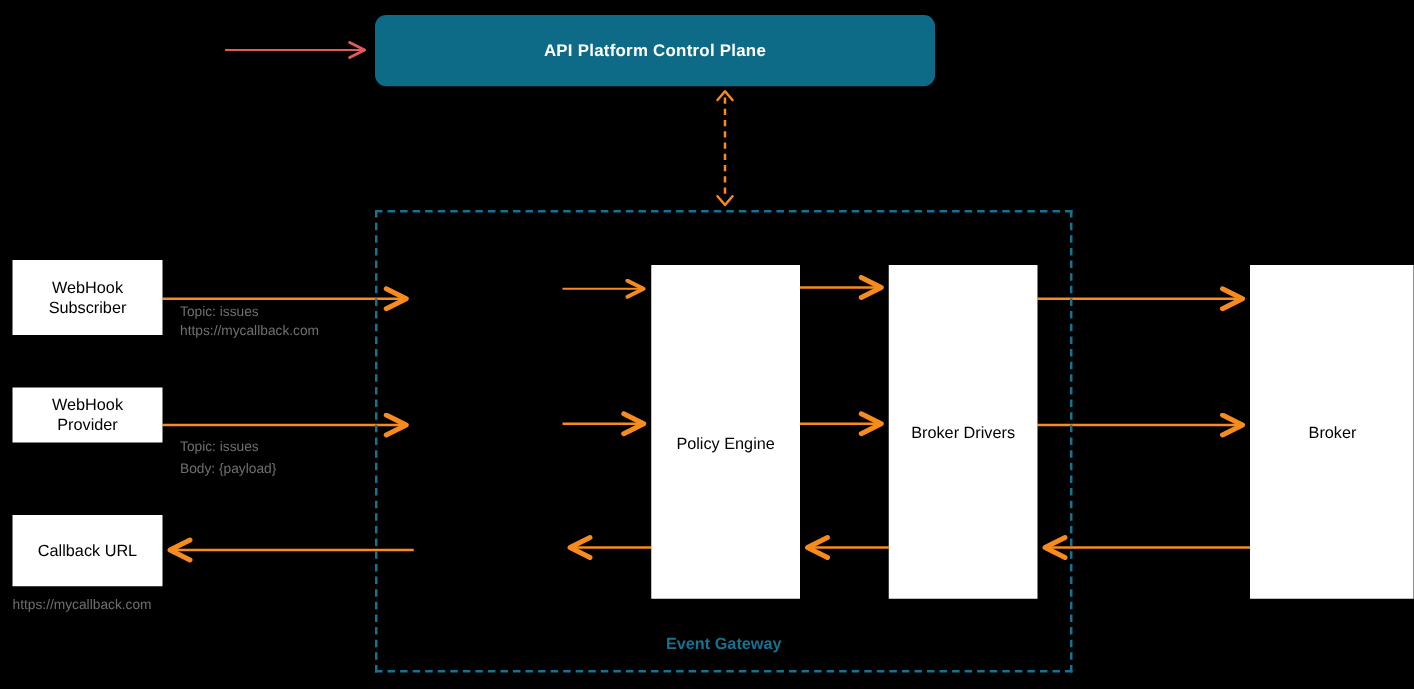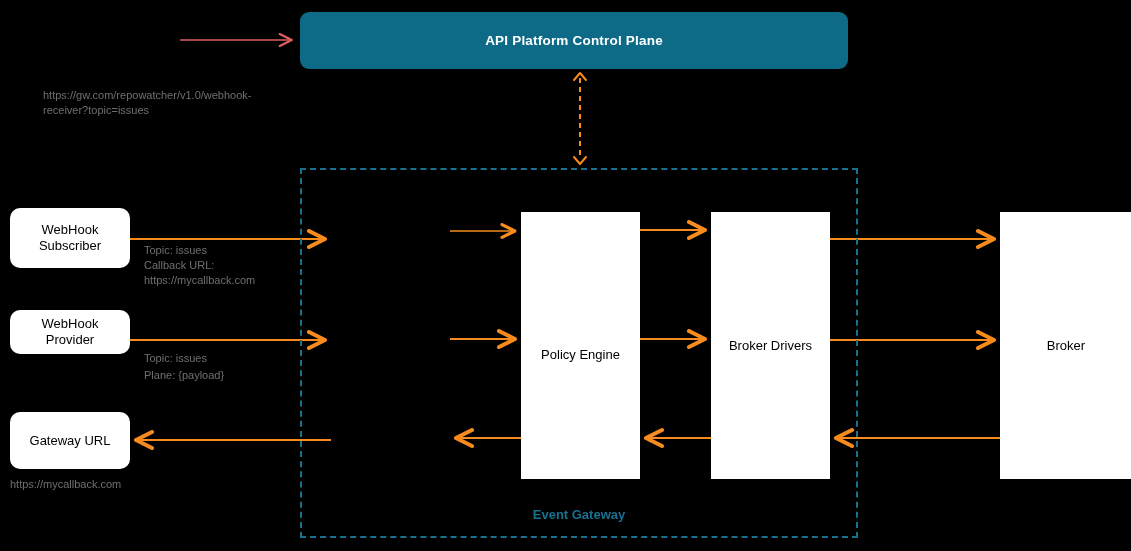--- a/index.html
+++ b/index.html
@@ -14,21 +14,21 @@
   }
   .abs{position:absolute}
   svg.overlay{position:absolute;left:0;top:0;width:1131px;height:551px;pointer-events:none}
   .ln{stroke:var(--orange);stroke-width:2;fill:none}
   .thin{stroke-width:1.6}
   .red-ln{stroke:var(--red);stroke-width:1.5;fill:none}
   .dash{stroke-dasharray:5 4}
   .chev{stroke:var(--orange);stroke-width:2;fill:none;stroke-linecap:round;stroke-linejoin:round}
 
   .control-plane{
-    left:300px;top:12px;width:548px;height:57px;background:var(--teal);
+    left:300px;top:12px;width:448px;height:57px;background:var(--teal);
     border-radius:9px;display:flex;align-items:center;justify-content:center;
   }
   .control-plane-title{color:var(--title-white);font-size:13.5px;font-weight:bold;letter-spacing:.2px}
 
   .gateway{
     left:300px;top:168px;width:558px;height:370px;
     border:2px dashed var(--teal-dashed);
   }
   .gateway-label{
     left:300px;top:507px;width:558px;text-align:center;
@@ -40,21 +40,21 @@
     display:flex;align-items:center;justify-content:center;
   }
   .comp span{color:var(--label-dark);font-size:13px;text-align:center}
   .comp-receiver{left:331px}
   .comp-policy{left:521px}
   .comp-policy span{transform:translateY(9px)}
   .comp-drivers{left:711px}
   .comp-broker{left:1000px;width:132px}
 
   .actor{
-    left:10px;width:120px;background:var(--box-white);border-radius:10px;
+    left:10px;width:120px;background:var(--box-white);border-radius:0;
     display:flex;align-items:center;justify-content:center;text-align:center;
   }
   .actor span{color:var(--label-dark);font-size:13px;line-height:16px;display:block;width:84px}
   .actor-subscriber{top:208px;height:60px}
   .actor-provider{top:310px;height:44px}
   .actor-callback{top:412px;height:57px}
   .actor-callback span{width:110px}
 
   .note{color:var(--grey);font-size:11px;line-height:15px}
   .note-top-url{left:43px;top:88px;width:246px;word-wrap:break-word}
@@ -96,21 +96,20 @@
     <line class="ln" x1="1000" y1="438" x2="837" y2="438" marker-end="url(#arrow-o)"></line>
     <line class="ln" x1="711" y1="438" x2="647" y2="438" marker-end="url(#arrow-o)"></line>
     <line class="ln" x1="521" y1="438" x2="457" y2="438" marker-end="url(#arrow-o)"></line>
     <line class="ln" x1="331" y1="440" x2="137" y2="440" marker-end="url(#arrow-o)"></line>
   </svg>
 
   <div class="abs control-plane">
     <span class="control-plane-title">API Platform Control Plane</span>
   </div>
 
-  <div class="abs note note-top-url">https://gw.com/repowatcher/v1.0/webhook-receiver?topic=issues</div>
 
   <div class="abs gateway"></div>
   <div class="abs gateway-label">Event Gateway</div>
 
   <div class="abs comp comp-policy">
     <span>Policy Engine</span>
   </div>
   <div class="abs comp comp-drivers">
     <span>Broker Drivers</span>
   </div>
@@ -119,27 +118,26 @@
     <span>Broker</span>
   </div>
 
   <div class="abs actor actor-subscriber">
     <span>WebHook Subscriber</span>
   </div>
   <div class="abs actor actor-provider">
     <span>WebHook Provider</span>
   </div>
   <div class="abs actor actor-callback">
-    <span>Gateway URL</span>
+    <span>Callback URL</span>
   </div>
 
   <div class="abs note note-subscriber">
     <div>Topic: issues</div>
-    <div>Callback URL:</div>
     <div>https://mycallback.com</div>
   </div>
   <div class="abs note note-provider">
     <div>Topic: issues</div>
-    <div>Plane: {payload}</div>
+    <div>Body: {payload}</div>
   </div>
   <div class="abs note note-callback">https://mycallback.com</div>
 
 </div>
 
 </body></html>

